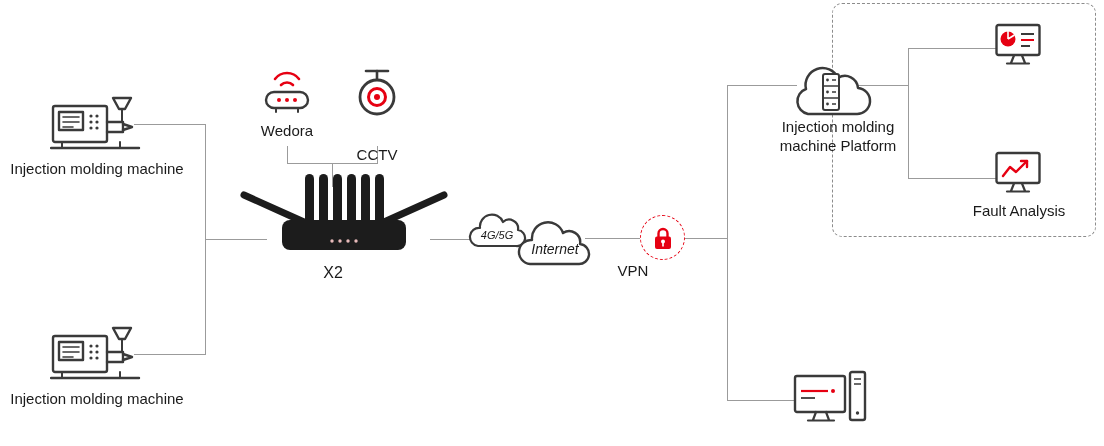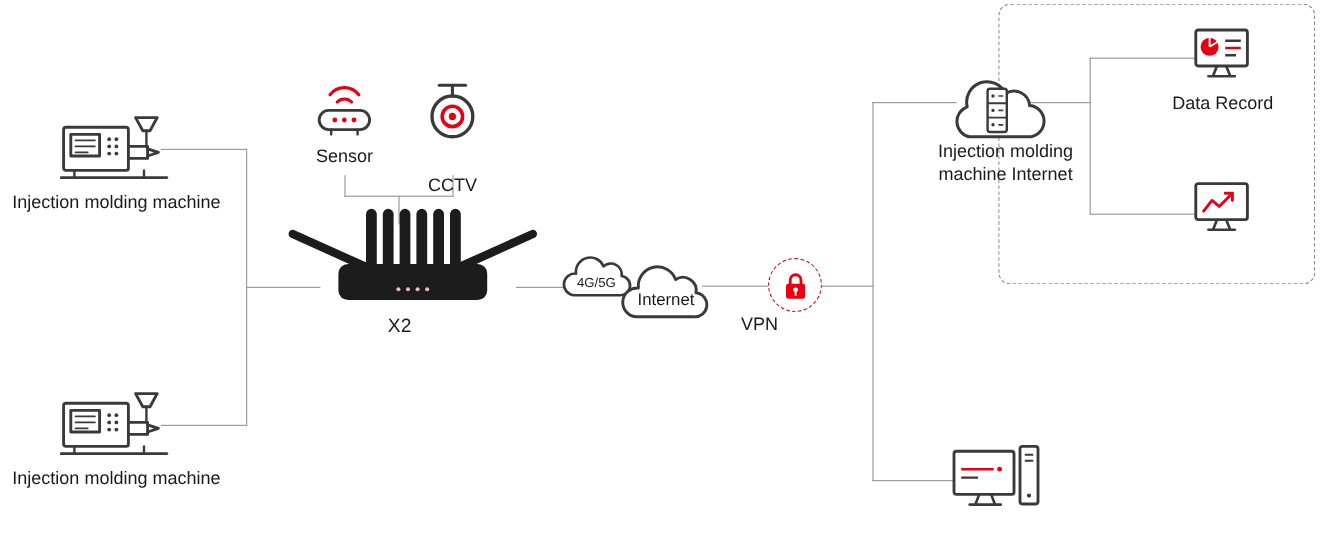--- a/index.html
+++ b/index.html
@@ -110,21 +110,21 @@
       </g>
       <rect x="7" y="28" width="42" height="16" rx="8" fill="#fff" stroke="#3a3a3a" stroke-width="2.4"></rect>
       <g fill="#e60012">
         <circle cx="20" cy="36" r="2"></circle>
           <circle cx="28" cy="36" r="2"></circle>
           <circle cx="36" cy="36" r="2"></circle>
       </g>
       <path d="M17 44 v4 M39 44 v4" stroke="#3a3a3a" stroke-width="2" stroke-linecap="round"></path>
     </svg>
   </div>
-  <div class="lbl" style="left:259px;top:122px;width:56px;">Sensor</div>
+  <div class="lbl" style="left:259px;top:122px;width:56px;">Wedora</div>
 
   <div class="icon" style="left:354px;top:68px;">
     <svg width="46" height="52" viewBox="0 0 46 52">
       <g fill="none" stroke="#3a3a3a" stroke-width="2.6" stroke-linecap="round">
         <path d="M12 3 h22"></path>
         <path d="M23 3 v8"></path>
         <circle cx="23" cy="29" r="17" stroke-width="2.8"></circle>
       </g>
       <circle cx="23" cy="29" r="8.5" fill="#fff" stroke="#e60012" stroke-width="3"></circle>
       <circle cx="23" cy="29" r="3" fill="#e60012"></circle>
@@ -150,21 +150,21 @@
       <g fill="#e8baba">
         <circle cx="94" cy="71" r="1.7"></circle>
           <circle cx="102" cy="71" r="1.7"></circle>
         <circle cx="110" cy="71" r="1.7"></circle>
           <circle cx="118" cy="71" r="1.7"></circle>
       </g>
     </svg>
   </div>
   <div class="lbl lbl-x2" style="left:306px;top:264px;width:54px;">X2</div>
 
-  <div class="icon" style="left:468px;top:204px;">
+  <div class="icon" style="left:468px;top:204px;font-style:italic;">
     <svg width="150" height="68" viewBox="0 0 150 68">
       <path d="M10 42 A9 9 0 0 1 12 24 A12 12 0 0 1 35 18 A9 9 0 0 1 50 26 A8 8 0 0 1 48 42 Z" fill="#fff" stroke="#3a3a3a" stroke-width="2.2" stroke-linejoin="round"></path>
       <path d="M62 60 A12 12 0 0 1 64 36 A16 16 0 0 1 95 29 A11 11 0 0 1 112 40 A10 10 0 0 1 110 60 Z" fill="#fff" stroke="#3a3a3a" stroke-width="2.4" stroke-linejoin="round"></path>
       <text x="29" y="35" text-anchor="middle" font-size="11" fill="#1a1a1a">4G/5G</text>
       <text x="87" y="50" text-anchor="middle" font-size="14" fill="#1a1a1a">Internet</text>
     </svg>
   </div>
 
   <div class="vpn-ring">
     <svg width="22" height="26" viewBox="0 0 22 26">
@@ -182,43 +182,43 @@
       <rect x="33" y="24" width="16" height="36" rx="2" fill="#fff" stroke="#3a3a3a" stroke-width="2"></rect>
       <path d="M33 36 h16 M33 48 h16" stroke="#3a3a3a" stroke-width="1.6"></path>
       <g fill="#3a3a3a">
         <circle cx="37.5" cy="30" r="1.4"></circle>
           <circle cx="37.5" cy="42" r="1.4"></circle>
           <circle cx="37.5" cy="54" r="1.4"></circle>
       </g>
       <path d="M42 30 h4 M42 42 h4 M42 54 h4" stroke="#3a3a3a" stroke-width="1.4"></path>
     </svg>
   </div>
-  <div class="lbl" style="left:763px;top:117px;width:150px;line-height:19px;">Injection molding machine Internet</div>
+  <div class="lbl" style="left:763px;top:117px;width:150px;line-height:19px;">Injection molding machine Platform</div>
 
   <div class="icon" style="left:994px;top:22px;">
     <svg width="50" height="50" viewBox="0 0 50 50">
       <rect x="2.5" y="3" width="43" height="30" rx="2" fill="#fff" stroke="#3a3a3a" stroke-width="2.4"></rect>
       <path d="M20 33.5 L17 41 M28 33.5 L31 41 M13 41.5 h22" fill="none" stroke="#3a3a3a" stroke-width="2.2" stroke-linecap="round"></path>
       <circle cx="14" cy="17" r="7.5" fill="#e60012"></circle>
       <path d="M14 17 V9 M14 17 L20.5 13" stroke="#fff" stroke-width="1.6" fill="none"></path>
       <path d="M27 12 h13" stroke="#3a3a3a" stroke-width="2"></path>
       <path d="M27 18 h13" stroke="#e60012" stroke-width="2"></path>
       <path d="M27 24 h9" stroke="#3a3a3a" stroke-width="2"></path>
     </svg>
   </div>
-  <div class="lbl" style="left:959px;top:78px;width:120px;">Data Record</div>
 
   <div class="icon" style="left:994px;top:150px;">
     <svg width="50" height="50" viewBox="0 0 50 50">
       <rect x="2.5" y="3" width="43" height="30" rx="2" fill="#fff" stroke="#3a3a3a" stroke-width="2.4"></rect>
       <path d="M20 33.5 L17 41 M28 33.5 L31 41 M13 41.5 h22" fill="none" stroke="#3a3a3a" stroke-width="2.2" stroke-linecap="round"></path>
       <polyline points="9,26 16,17 22,22 33,11" fill="none" stroke="#e60012" stroke-width="2.4" stroke-linejoin="round" stroke-linecap="round"></polyline>
       <path d="M27 11 h6 v6" fill="none" stroke="#e60012" stroke-width="2.4" stroke-linecap="round" stroke-linejoin="round"></path>
     </svg>
   </div>
+  <div class="lbl" style="left:954px;top:202px;width:130px;">Fault Analysis</div>
 
   <div class="icon" style="left:793px;top:370px;">
     <svg width="76" height="60" viewBox="0 0 76 60">
       <rect x="2" y="6" width="50" height="36" rx="2" fill="#fff" stroke="#3a3a3a" stroke-width="2.4"></rect>
       <path d="M8 21 h27" stroke="#e60012" stroke-width="2.2"></path>
       <circle cx="40" cy="21" r="2" fill="#e60012"></circle>
       <path d="M8 28 h14" stroke="#3a3a3a" stroke-width="1.8"></path>
       <rect x="57" y="2" width="15" height="48" rx="2" fill="#fff" stroke="#3a3a3a" stroke-width="2.4"></rect>
       <path d="M61 9 h7 M61 14 h7" stroke="#3a3a3a" stroke-width="1.6"></path>
       <circle cx="64.5" cy="43" r="1.7" fill="#3a3a3a"></circle>

